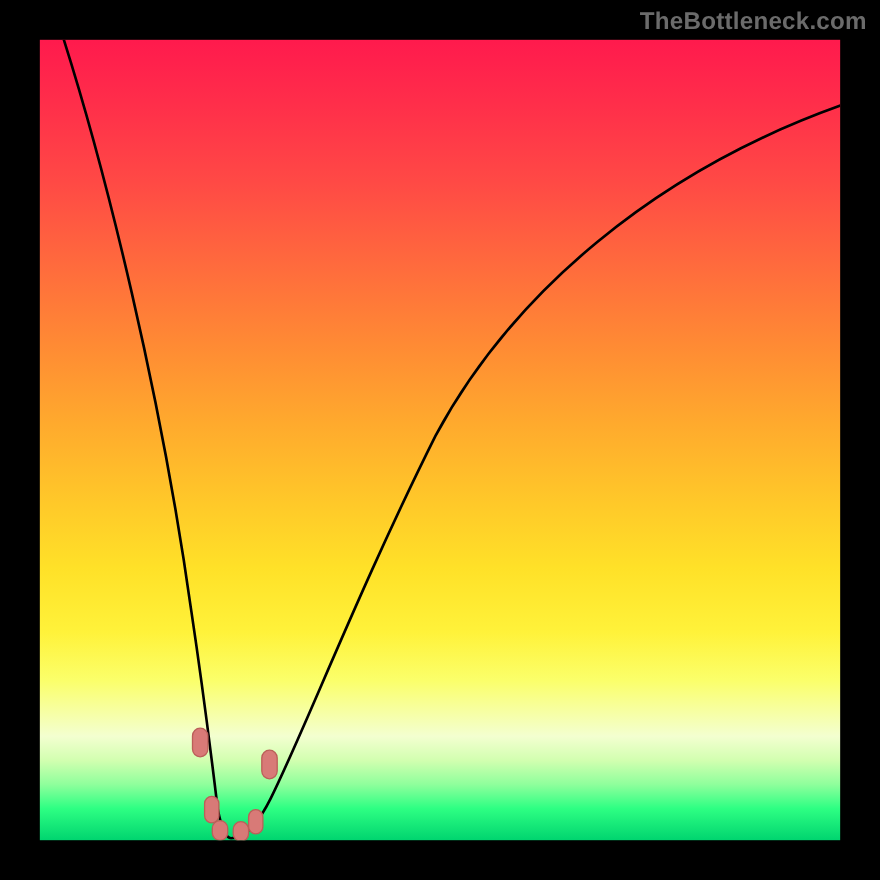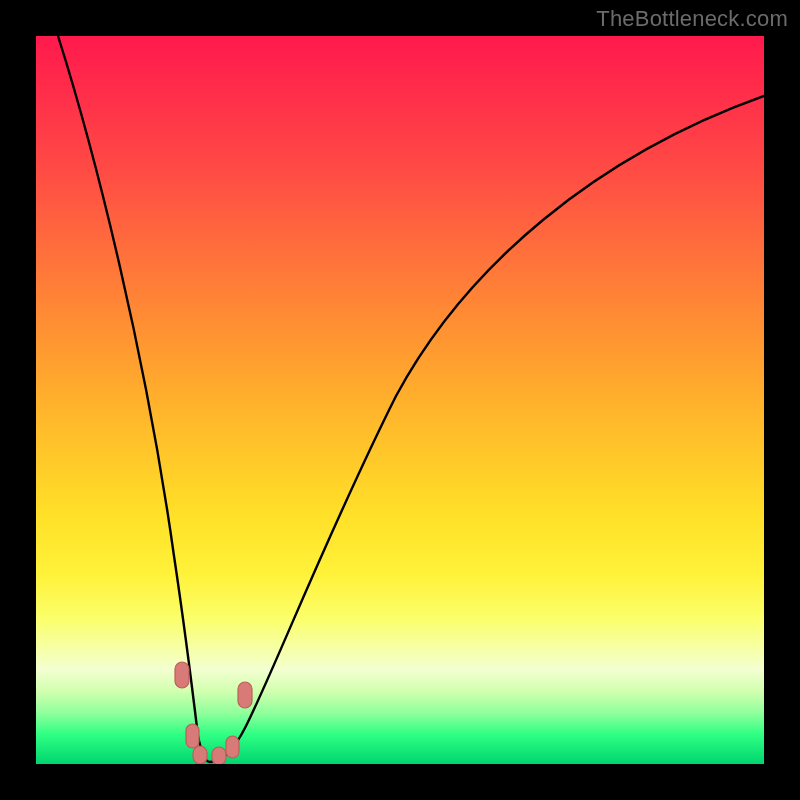--- a/index.html
+++ b/index.html
@@ -11,20 +11,21 @@
     overflow: hidden;
     font-family: Arial, Helvetica, sans-serif;
   }
   .frame {
     position: absolute;
     left: 0;
     top: 0;
     width: 800px;
     height: 800px;
     background: #000;
+    font-weight: bold;
   }
   .plot {
     position: absolute;
     left: 36px;
     top: 36px;
     width: 728px;
     height: 728px;
     overflow: hidden;
   }
   .gradient {

